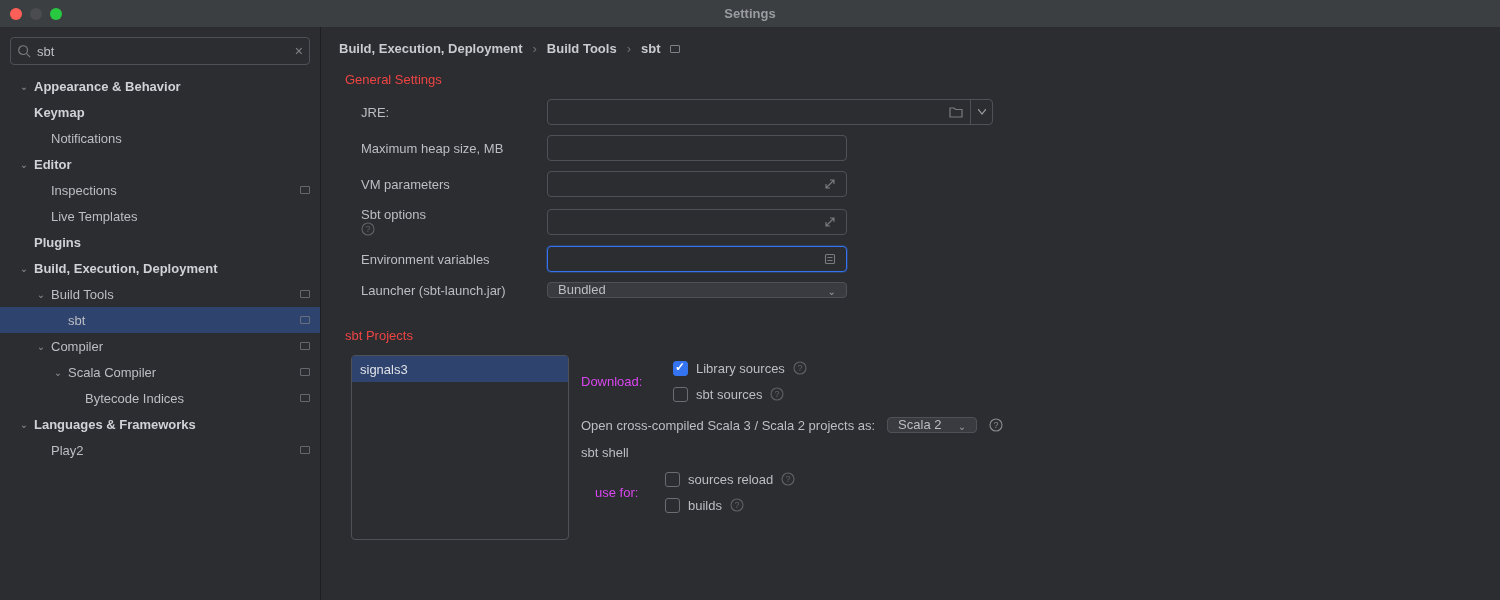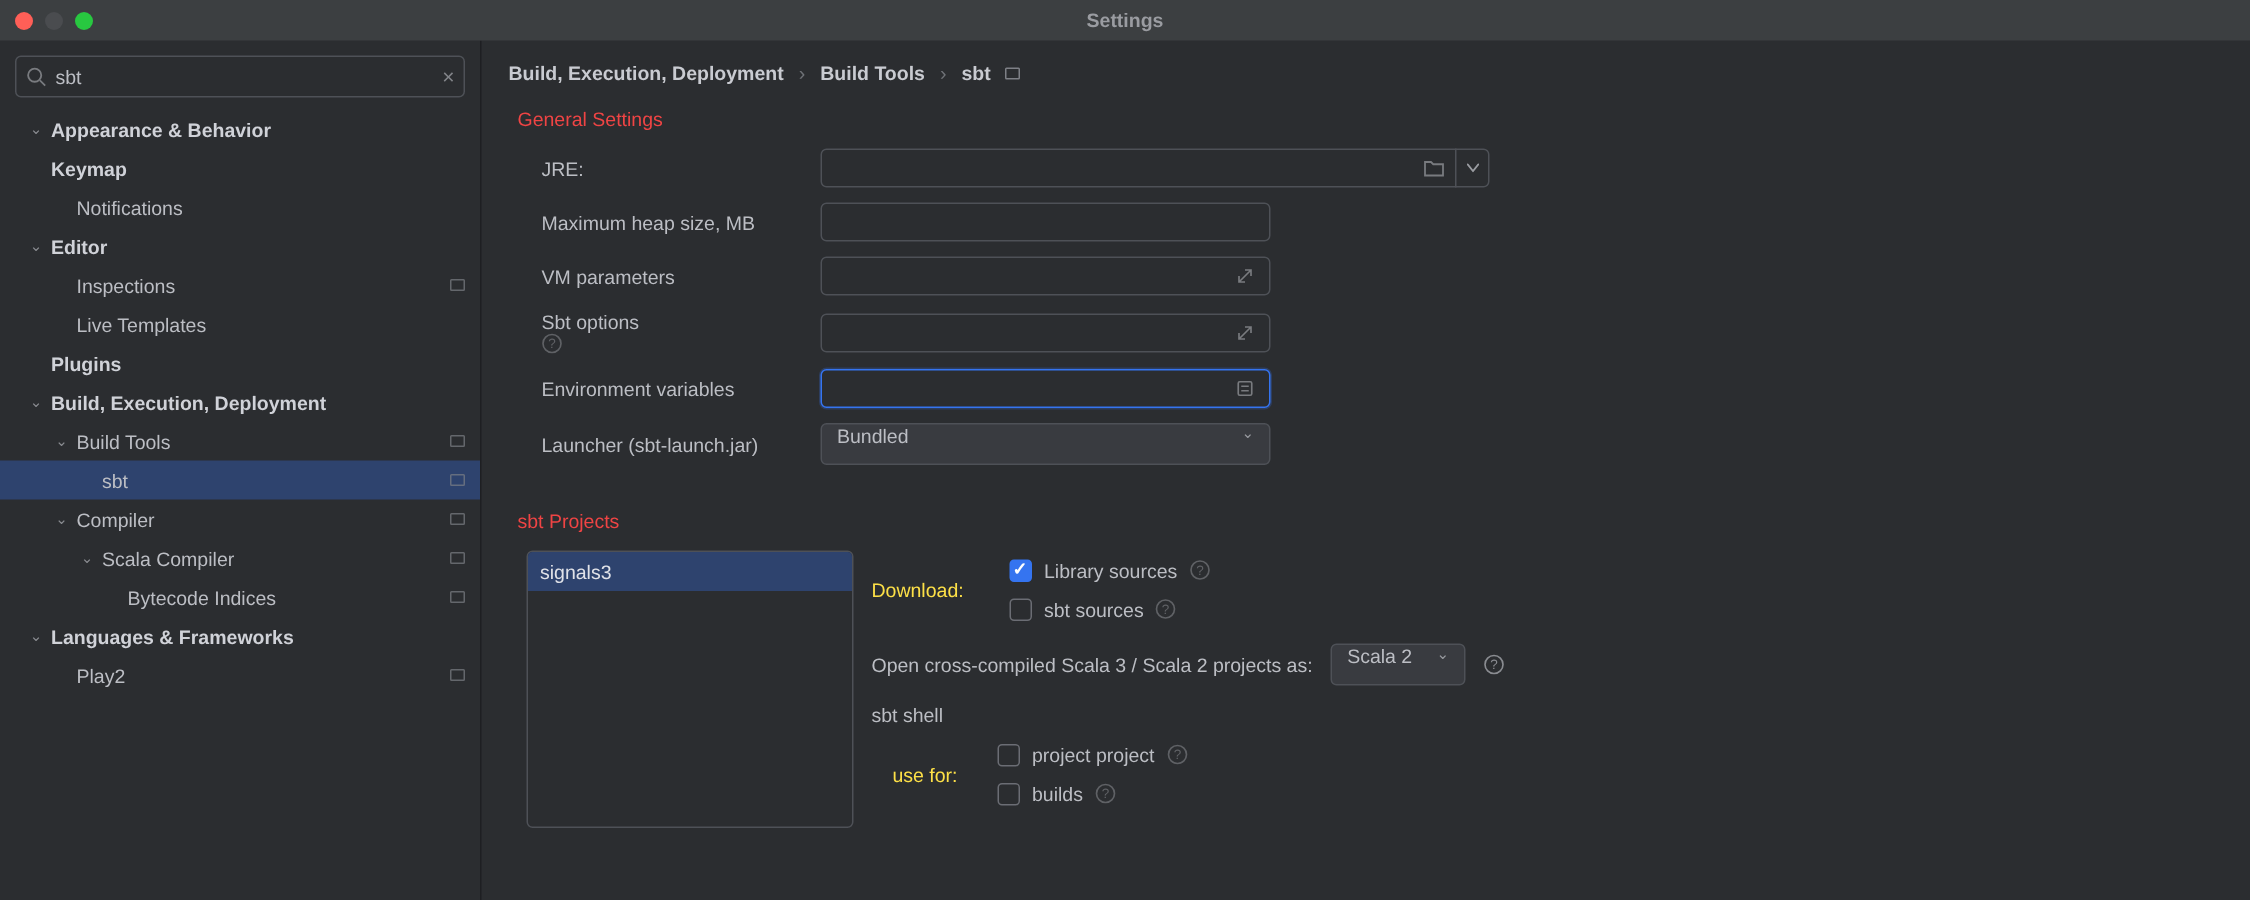--- a/index.html
+++ b/index.html
@@ -89,38 +89,38 @@
   .field .tail { margin-left: auto; display: flex; gap: 4px; align-items: center; }
   .mini-btn {
     width: 20px; height: 20px; display: flex; align-items: center; justify-content: center;
     opacity: .7;
   }
   .dropdown-btn {
     width: 22px; height: 26px; border-left: 1px solid #4e5157;
     display: flex; align-items: center; justify-content: center; margin-right: -6px;
   }
   .select {
-    height: 28px; background: #393b40; border: 1px solid #4e5157; border-radius: 4px;
-    display: flex; align-items: flex-start; padding: 0 10px; cursor: pointer;
+    height: 16px; background: #393b40; border: 1px solid #4e5157; border-radius: 4px;
+    display: flex; align-items: flex-end; padding: 0 10px; cursor: pointer;
   }
   .select .sv { flex: 1; }
   .select .caret { font-size: 10px; color: #9a9ca1; margin-left: 10px; }
 
   .projects-area { display: flex; padding-left: 30px; }
   .proj-list {
     width: 218px; height: 185px; background: #2b2d30;
     border: 1px solid #4e5157; border-radius: 4px; overflow: hidden;
   }
   .proj-item {
     height: 26px; display: flex; align-items: center; padding: 0 8px;
     background: #2e436e; color: #e0e2e8; cursor: pointer;
   }
   .proj-detail { padding-left: 12px; }
   .kv { display: flex; align-items: center; margin-bottom: 6px; }
-  .kv .k { width: 92px; color: #fde047; }
+  .kv .k { width: 92px; color: #d946ef; }
   .chk { display: flex; align-items: center; gap: 8px; height: 26px; }
   .chk input[type="checkbox"] {
     appearance: none; width: 15px; height: 15px; border: 1px solid #6b6d74;
     border-radius: 3px; background: #2b2d30; cursor: pointer; position: relative;
   }
   .chk input[type="checkbox"]:checked { background: #3574f0; border-color: #3574f0; }
   .chk input[type="checkbox"]:checked::after {
     content: "✓"; position: absolute; top: -2px; left: 1px; color: #fff; font-size: 12px; font-weight: 700;
   }
   .chk .help { opacity: .55; }
@@ -366,21 +366,21 @@
               </svg>
           </span>
         </div>
 
         <div class="subhead">sbt shell</div>
         <div class="kv indent">
           <div class="k" style="width:70px">use for:</div>
           <div>
             <div class="chk">
               <input type="checkbox" style="">
-              <span>project project</span>
+              <span>sources reload</span>
               <span class="help">
                 <svg width="14" height="14" viewBox="0 0 14 14">
                     <circle cx="7" cy="7" r="6" fill="none" stroke="#8a8c91" stroke-width="1.1"></circle>
                     <text x="7" y="10" text-anchor="middle" font-size="9" fill="#8a8c91">?</text>
                   </svg>
               </span>
             </div>
             <div class="chk">
               <input type="checkbox" style="">
               <span>builds</span>

